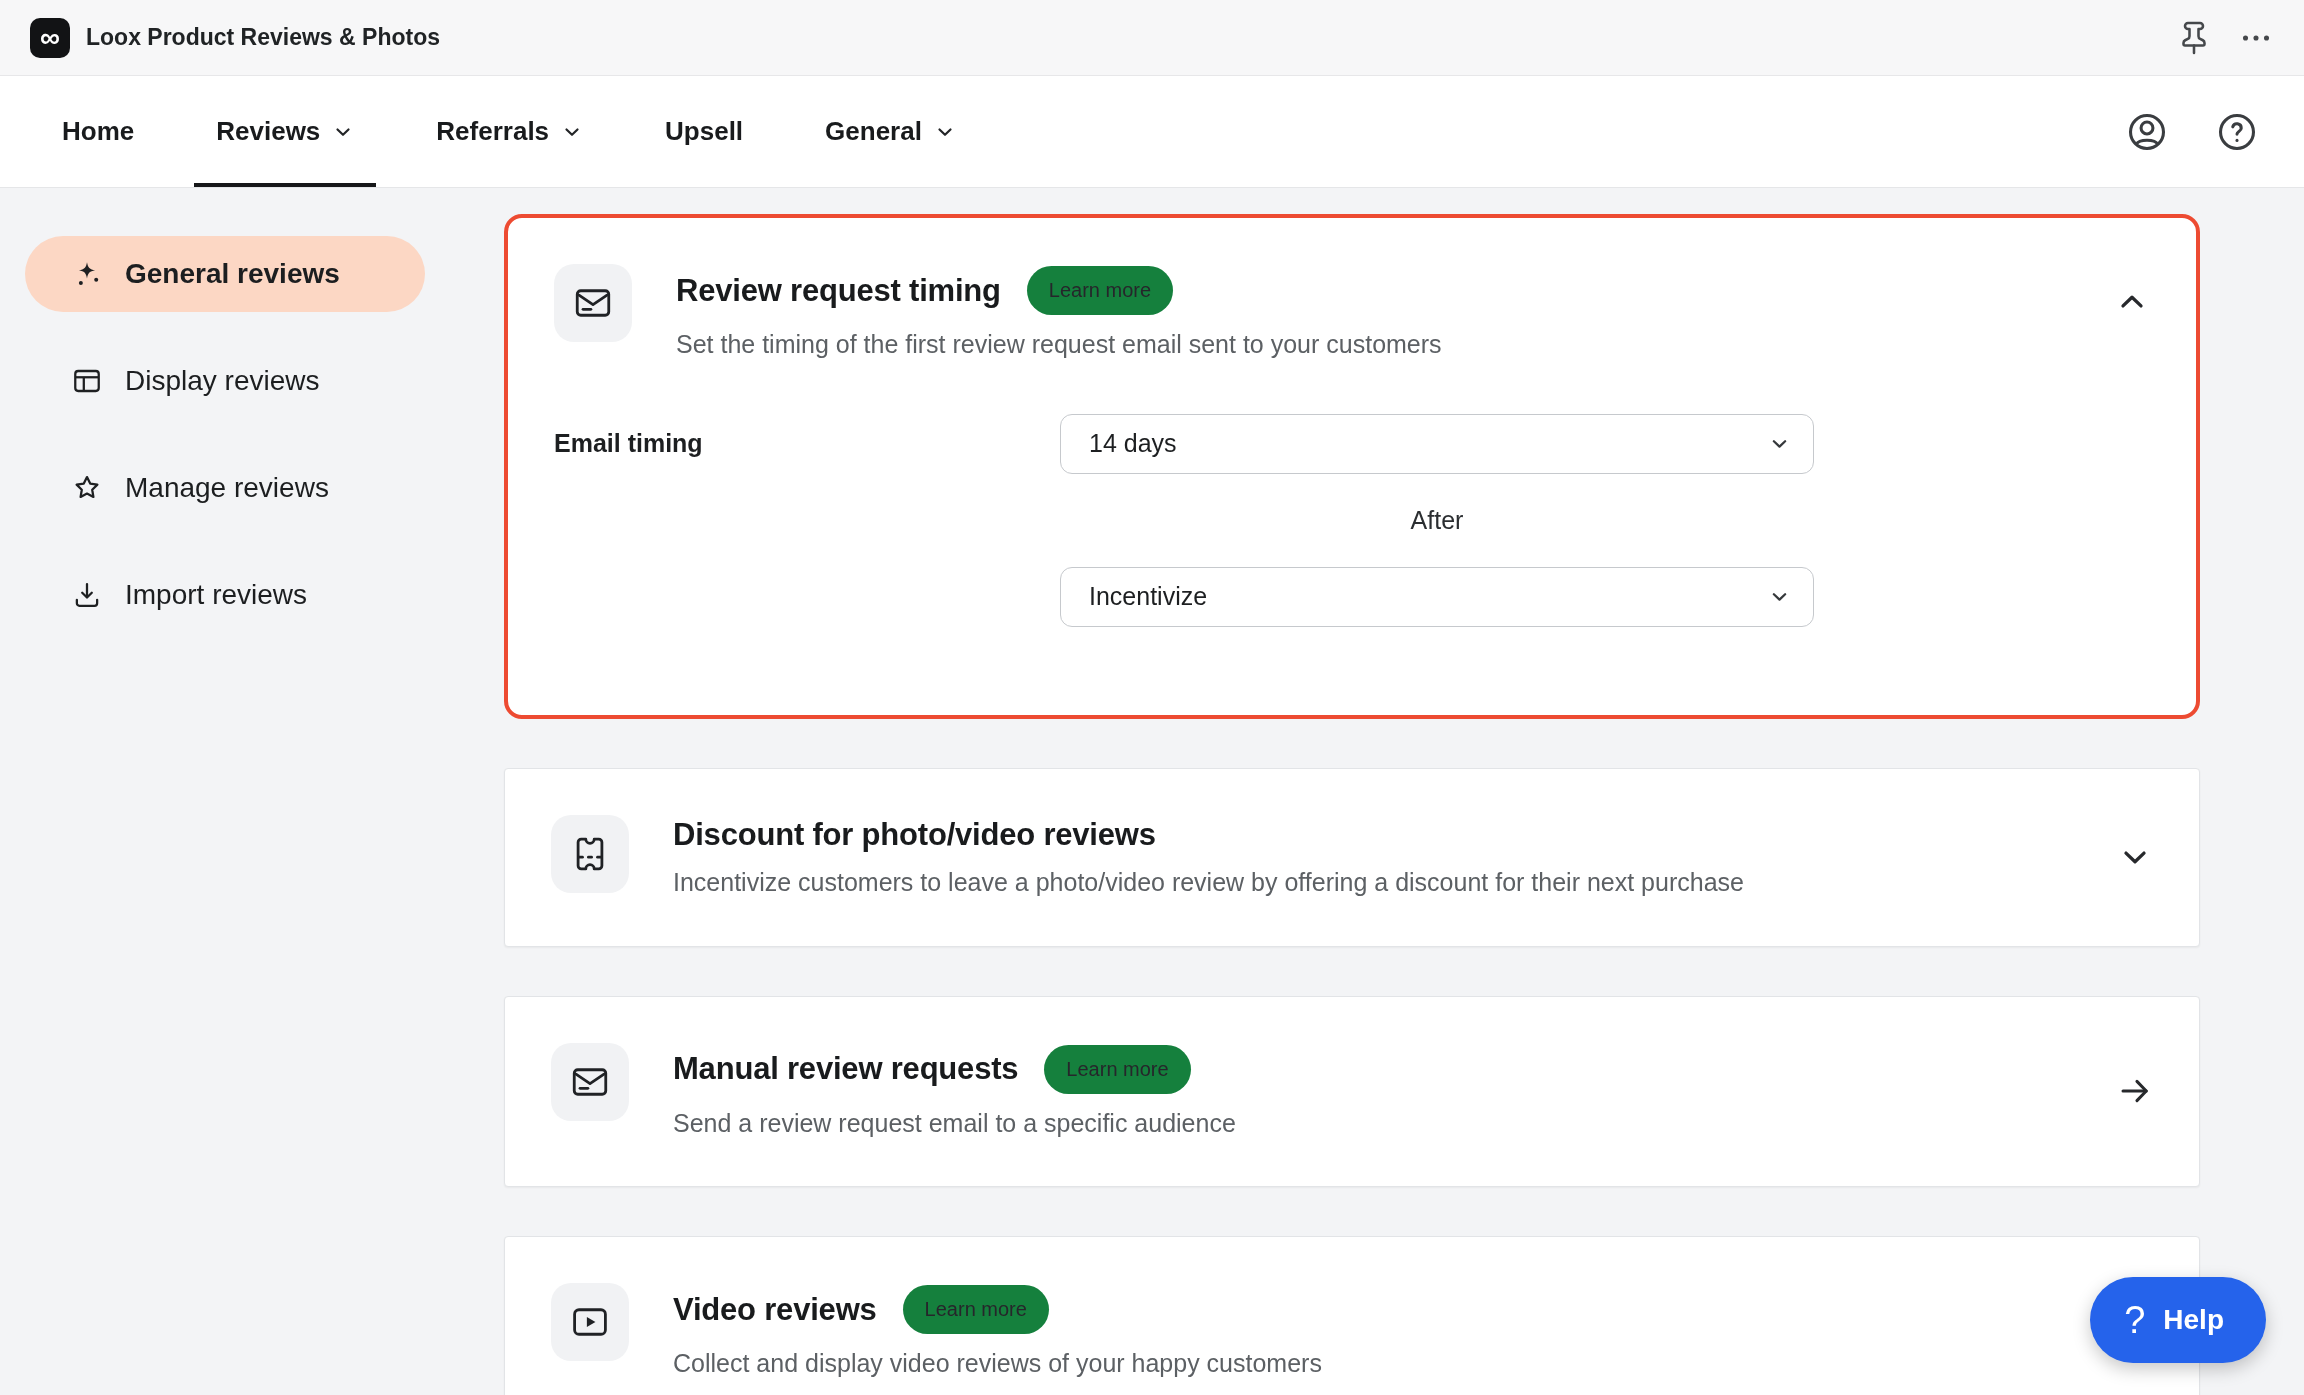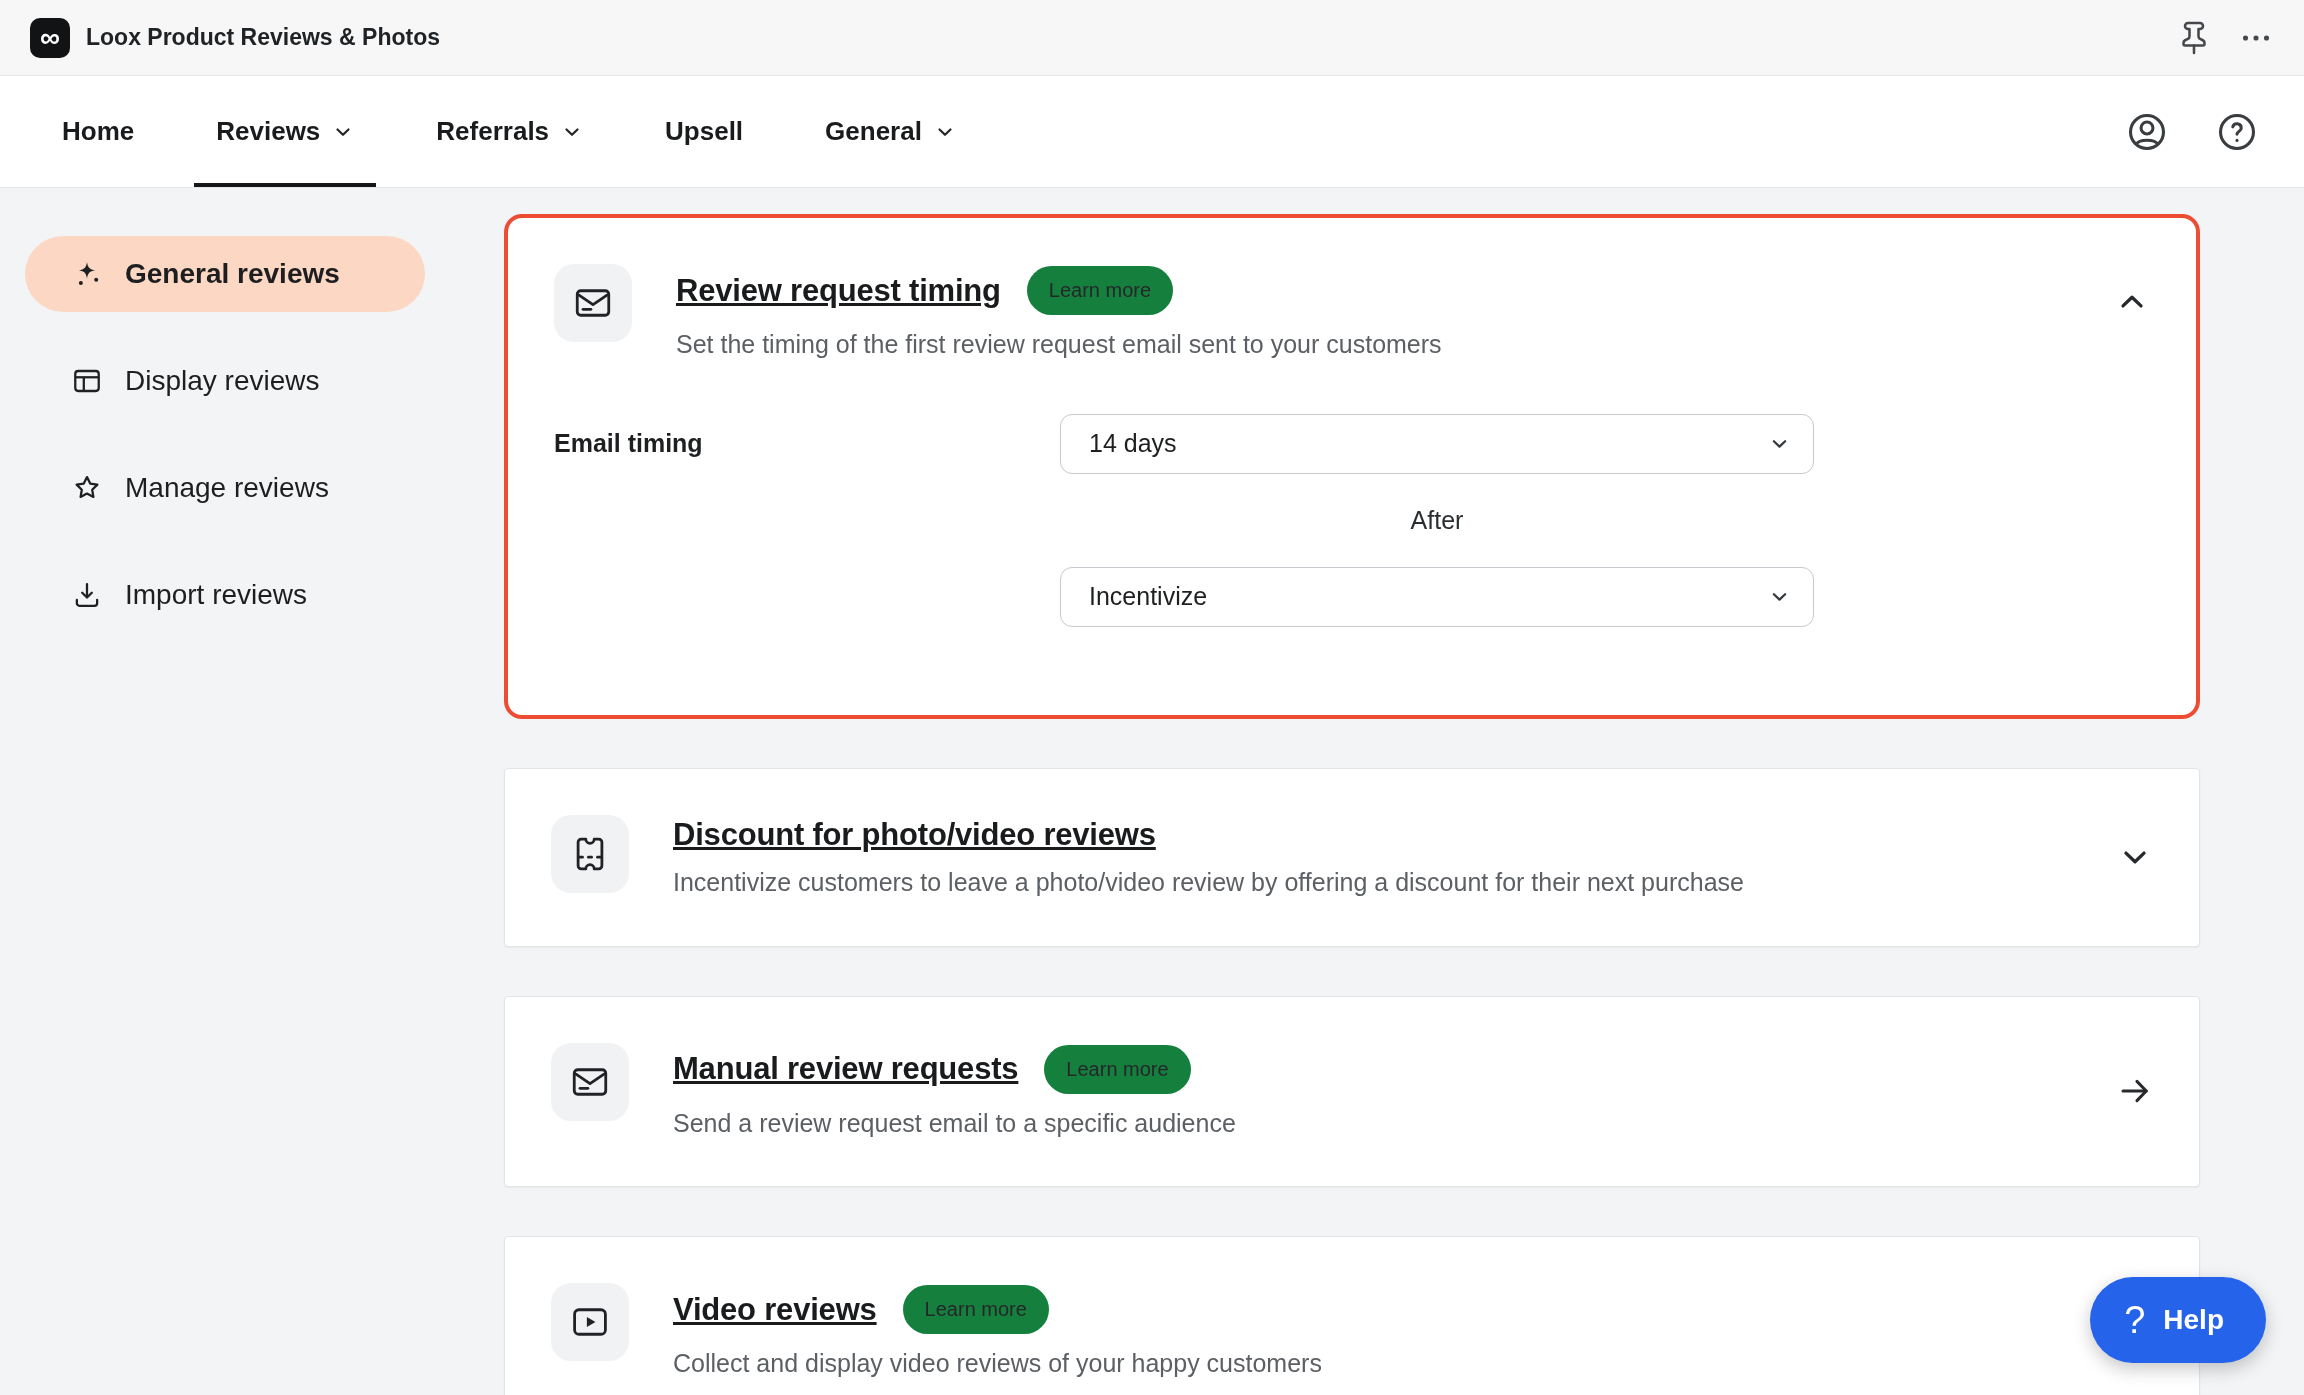--- a/index.html
+++ b/index.html
@@ -66,21 +66,21 @@
   .card.highlight { border:4px solid #ed4b32; border-radius:18px; box-shadow:none; }
   .card-header { display:flex; align-items:flex-start; gap:44px; padding:46px 46px; }
   .card.highlight .card-header { padding-bottom:0; }
   .card-icon {
     width:78px; height:78px; border-radius:20px; background:#f1f2f4; color:#202225;
     display:flex; align-items:center; justify-content:center; flex:none;
   }
   .card-icon svg { width:42px; height:42px; }
   .card-text { flex:1; padding-top:2px; }
   .title-row { display:flex; align-items:center; gap:26px; }
-  .card-title { margin:0; font-size:31px; font-weight:700; color:#191b1d; letter-spacing:-0.2px;text-decoration:underline; }
+  .card-title { margin:0; font-size:31px; font-weight:700; color:#191b1d; letter-spacing:-0.2px; }
   .badge {
     background:#15803d; color:#26262b; border-radius:999px; padding:13px 22px;
     font-size:20px; font-weight:500; cursor:pointer; white-space:nowrap;
   }
   .card-desc { margin:13px 0 0; font-size:25px; color:#5c6064; line-height:1.35; }
   .header-action {
     background:none; border:none; padding:0; cursor:pointer; color:#27292c;
     align-self:flex-start; margin-top:20px;
   }
   .header-action svg { width:36px; height:36px; }

